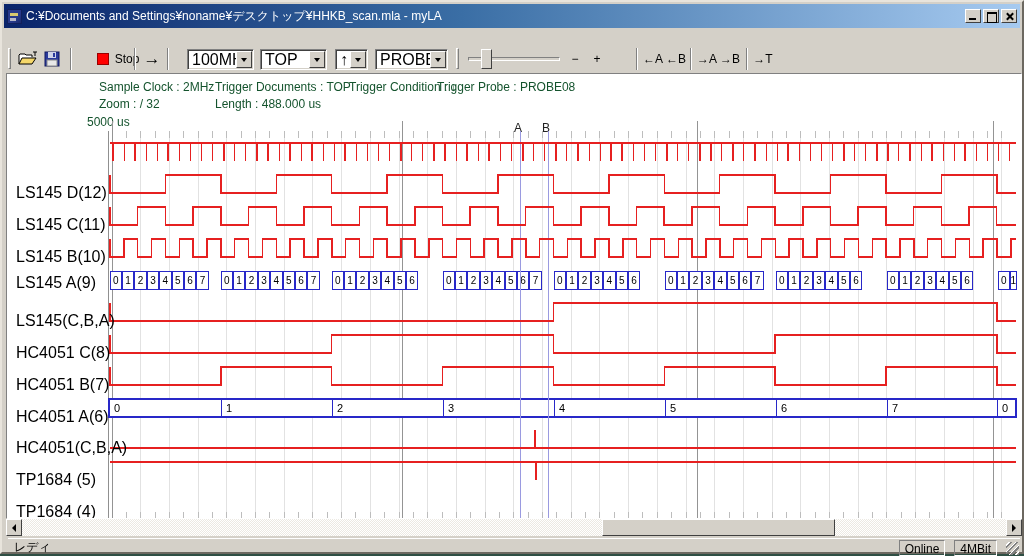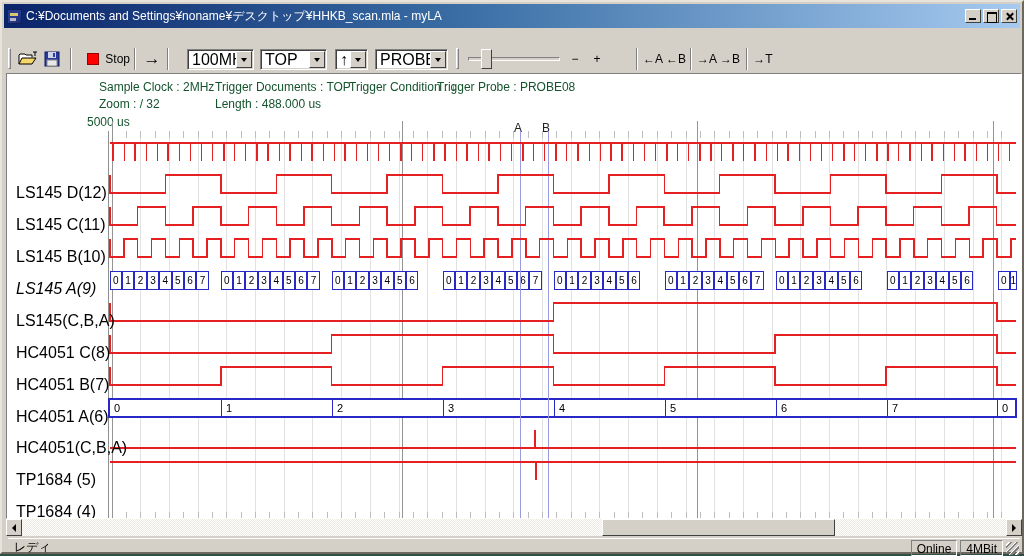--- a/index.html
+++ b/index.html
@@ -90,21 +90,21 @@
   .tri-right { width:0; height:0; border-top:4px solid transparent; border-bottom:4px solid transparent;
     border-left:4px solid #000; }
   .sb-thumb { position:absolute; left:596px; top:0; width:233px; height:17px; background:#d4d0c8;
     border-top:1px solid #fff; border-left:1px solid #fff;
     border-right:1px solid #404040; border-bottom:1px solid #404040; }
 
   
   .statusbar { position:absolute; left:6px; top:536px; right:2px; height:18px;
     border-top:1px solid #fff; display:flex; align-items:center; font-size:12px; }
   .status-ready { flex:1; padding-left:6px; color:#000; }
-  .status-panel { height:16px; padding:1px 5px 0; margin-right:3px; font-size:12px;
+  .status-panel { height:16px; padding:1px 5px 0; margin-right:9px; font-size:12px;
     border:1px solid; border-color:#808080 #fff #fff #808080; }
   .resize-grip { width:13px; height:13px; margin:2px 1px 0 0;
     background:repeating-linear-gradient(135deg, transparent 0 2px, #fff 2px 3px, #808080 3px 4.5px); }
 </style>
 </head>
 <body>
 
 <div class="window">
 
   <div class="titlebar">
@@ -131,21 +131,21 @@
     <span class="tb-btn" style="left:38px;width:24px;">
       <span class="icon-save">
         <svg width="16" height="16" viewBox="0 0 16 16">
           <rect x="1" y="1" width="14" height="14" fill="#2a3a9c" stroke="#101860"></rect>
           <rect x="4" y="1" width="8" height="6" fill="#cfd4e8"></rect>
           <rect x="9" y="2" width="2" height="4" fill="#2a3a9c"></rect>
           <rect x="3" y="9" width="10" height="6" fill="#e8e8e8" stroke="#888"></rect>
         </svg>
       </span>
     </span>
-    <span class="tb-btn" style="left:72px;width:54px;justify-content:flex-end;">
+    <span class="tb-btn" style="left:87px;width:54px;">
       <span class="stop-square"></span>
       <span>Stop</span>
     </span>
     <span class="tb-btn" style="left:135px;width:26px;font-size:17px;font-weight:bold;">→</span>
     <span class="slider-track" style="left:464px;">
       <span class="slider-thumb"></span>
     </span>
   <span class="tb-grip" style="left: 4px;"></span>
       <span class="tb-grip" style="left: 452px;"></span>
       <span class="tb-sep" style="left: 66px;"></span>
@@ -590,21 +590,21 @@
         <path d="M2 220 L2 238 L223.7 238 L223.7 220 L445.4 220 L445.4 238 L667.1 238 L667.1 220 L888.8 220 L888.8 238 L908.0 238" stroke="#e62020" stroke-width="1.5" fill="none" shape-rendering="crispEdges"></path>
         <path d="M2 252 L2 270 L112.9 270 L112.9 252 L223.7 252 L223.7 270 L334.6 270 L334.6 252 L445.4 252 L445.4 270 L556.3 270 L556.3 252 L667.2 252 L667.2 270 L778.0 270 L778.0 252 L888.9 252 L888.9 270 L908.0 270" stroke="#e62020" stroke-width="1.5" fill="none" shape-rendering="crispEdges"></path>
         <line x1="2" y1="333" x2="908" y2="333" stroke="#e62020" stroke-width="1.5" fill="none" shape-rendering="crispEdges"></line>
         <line x1="427" y1="333" x2="427" y2="315" stroke="#e62020" stroke-width="2.5" shape-rendering="crispEdges"></line>
         <line x1="2" y1="347" x2="908" y2="347" stroke="#e62020" stroke-width="1.5" fill="none" shape-rendering="crispEdges"></line>
         <line x1="428" y1="347" x2="428" y2="365" stroke="#e62020" stroke-width="2.5" shape-rendering="crispEdges"></line>
       </svg>
   <span class="ch-label" style="top: 74px;">LS145 D(12)</span>
       <span class="ch-label" style="top: 106px;">LS145 C(11)</span>
       <span class="ch-label" style="top: 138px;">LS145 B(10)</span>
-      <span class="ch-label" style="top: 170px; font-style: italic;">LS145 A(9)</span>
+      <span class="ch-label" style="top: 164px;">LS145 A(9)</span>
       <span class="ch-label" style="top: 202px;">LS145(C,B,A)</span>
       <span class="ch-label" style="top: 234px;">HC4051 C(8)</span>
       <span class="ch-label" style="top: 266px;">HC4051 B(7)</span>
       <span class="ch-label" style="top: 298px;">HC4051 A(6)</span>
       <span class="ch-label" style="top: 329px;">HC4051(C,B,A)</span>
       <span class="ch-label" style="top: 361px;">TP1684 (5)</span>
       <span class="ch-label" style="top: 393px;">TP1684 (4)</span>
     </div>
 
   <div class="hscroll">

